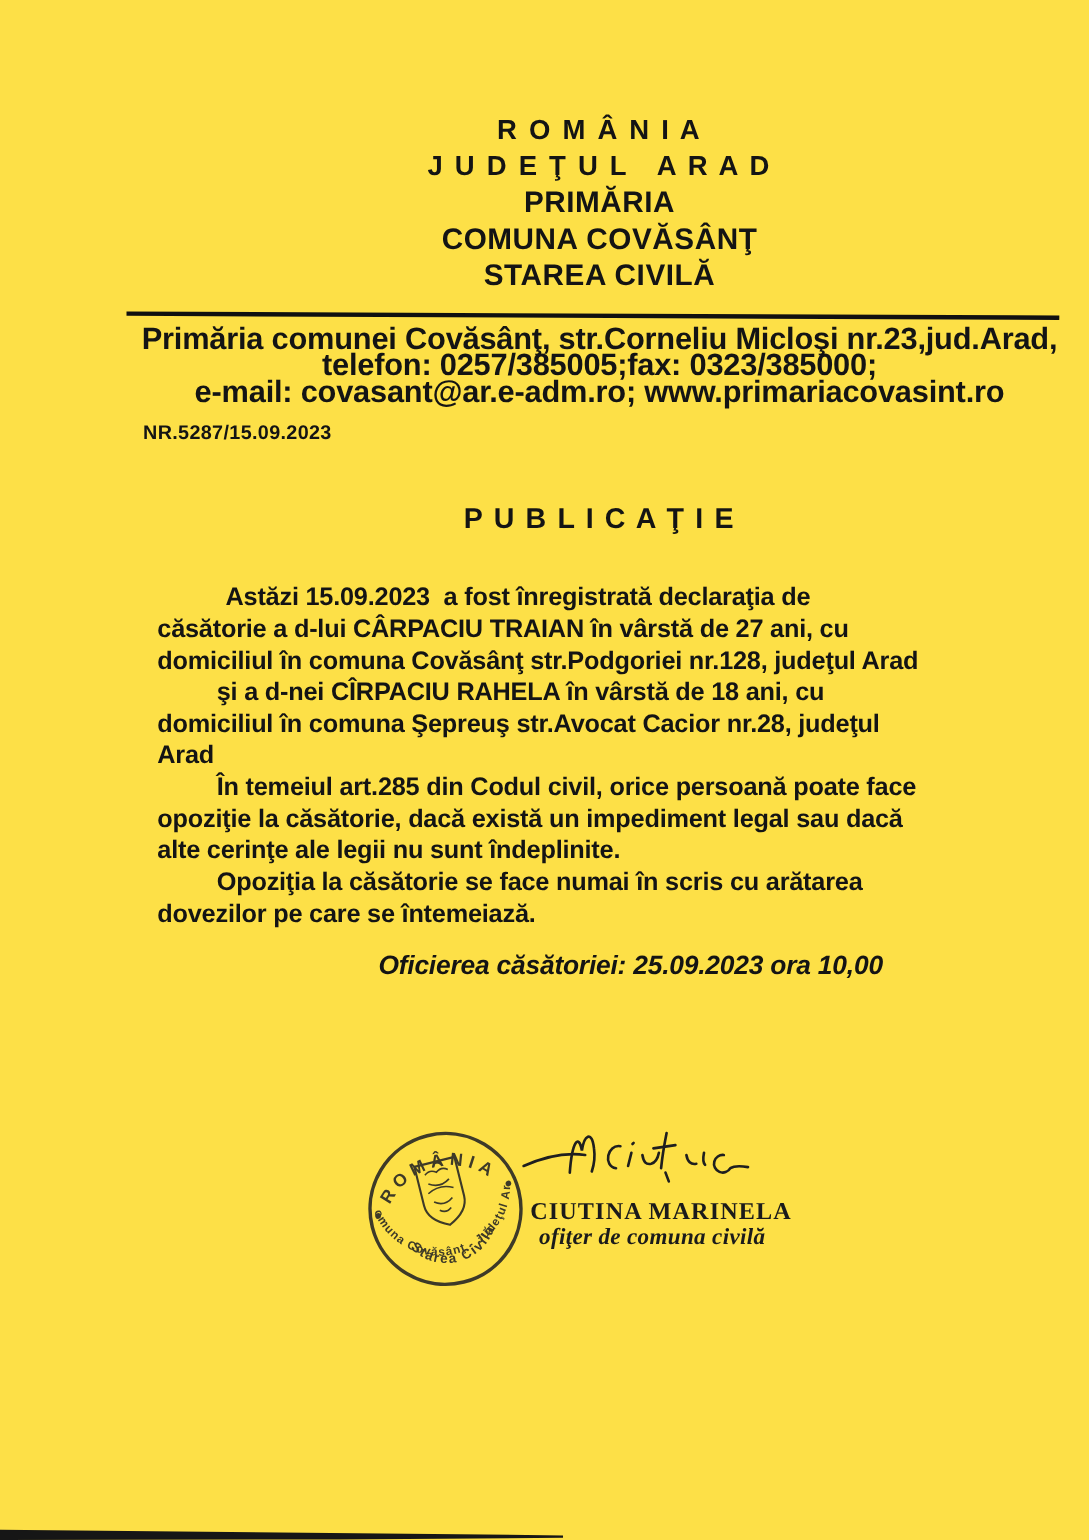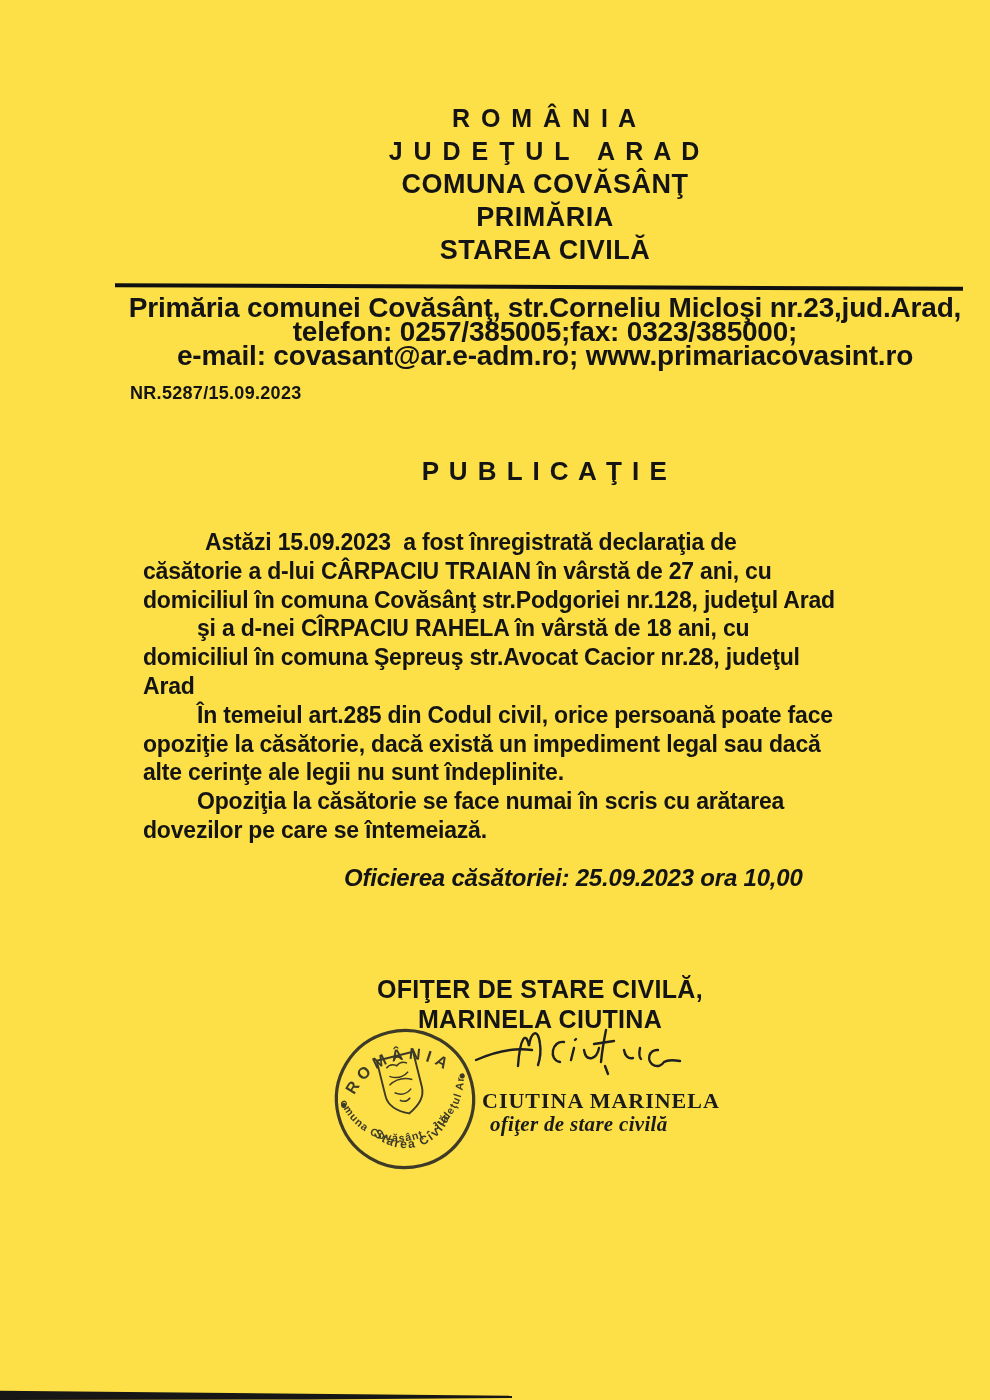--- a/index.html
+++ b/index.html
@@ -87,22 +87,22 @@
   }
 </style>
 </head>
 <body>
 
 <div class="page">
 
   <div class="header-block">
     <div class="header-line-sp">R O M Â N I A</div>
     <div class="header-line-sp">J U D E Ţ U L   A R A D</div>
+    <div class="header-line">PRIMĂRIA</div>
     <div class="header-line">COMUNA COVĂSÂNŢ</div>
-    <div class="header-line">PRIMĂRIA</div>
     <div class="header-line">STAREA CIVILĂ</div>
   </div>
 
   <div class="top-rule"></div>
 
   <div class="contact-block">
     <div>Primăria comunei Covăsânţ, str.Corneliu Micloşi nr.23,jud.Arad,</div>
     <div>telefon: 0257/385005;fax: 0323/385000;</div>
     <div>e-mail: covasant@ar.e-adm.ro; www.primariacovasint.ro</div>
   </div>
@@ -120,24 +120,20 @@
 Arad</p>
     <p class="indent">În temeiul art.285 din Codul civil, orice persoană poate face
 opoziţie la căsătorie, dacă există un impediment legal sau dacă
 alte cerinţe ale legii nu sunt îndeplinite.</p>
     <p class="indent">Opoziţia la căsătorie se face numai în scris cu arătarea
 dovezilor pe care se întemeiază.</p>
   </div>
 
   <div class="ceremony-line">Oficierea căsătoriei: 25.09.2023 ora 10,00</div>
 
-  <div class="officer-block">
-    <div>OFIŢER DE STARE CIVILĂ,</div>
-    <div>MARINELA CIUTINA</div>
-  </div>
 
   <svg class="stamp" viewBox="0 0 140 140">
     <defs>
       <path id="arcTop" d="M 14 80 A 57 57 0 0 1 126 80" fill="none"></path>
       <path id="arcBottom" d="M 11 60 A 60 60 0 0 0 129 60" fill="none"></path>
       <path id="arcMid" d="M 29 86 A 43 43 0 0 0 111 86" fill="none"></path>
     </defs>
     <circle cx="70" cy="70" r="64" fill="none" stroke="#242424" stroke-width="3"></circle>
     <circle cx="13" cy="62" r="2.4" fill="#242424"></circle>
     <circle cx="127" cy="62" r="2.4" fill="#242424"></circle>
@@ -169,17 +165,17 @@
       <path d="M 134 12 c -2 10 -4 22 -5 32"></path>
       <path d="M 122 26 l 20 -3"></path>
       <path d="M 133 48 l 3 8"></path>
       <path d="M 152 32 c 1 6 4 9 9 8"></path>
       <path d="M 168 30 c -1 5 -1 9 1 11"></path>
       <path d="M 186 32 a 8 8 0 1 0 6 12 c 3 -2 10 -2 16 -1"></path>
     </g>
   </svg>
 
   <div class="typed-name">CIUTINA MARINELA</div>
-  <div class="typed-role">ofiţer de stare civilă</div>
+  <div class="typed-role">ofiţer de comuna civilă</div>
 
   <div class="scan-artifact"></div>
 
 </div>
 
 </body></html>

